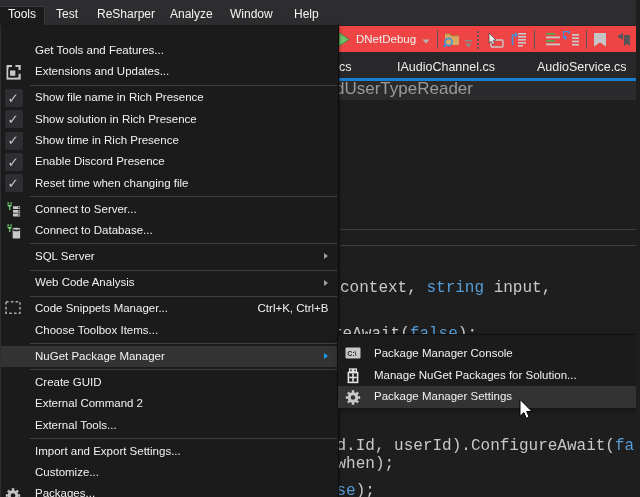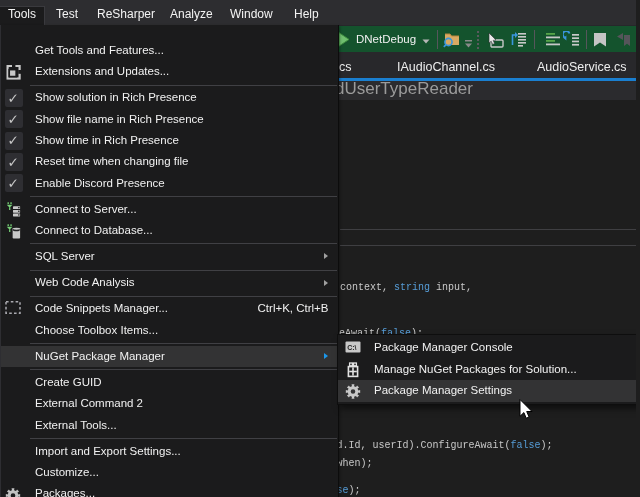--- a/index.html
+++ b/index.html
@@ -4,29 +4,29 @@
 <style>
   * { margin:0; padding:0; box-sizing:border-box; }
   html,body { width:640px; height:497px; overflow:hidden; background:#1e1e1e;
     font-family:"Liberation Sans", sans-serif; }
   #stage { position:absolute; left:0; top:0; width:636px; height:497px; overflow:hidden; }
   .abs { position:absolute; }
 
   
   #menubar { left:0; top:0; width:640px; height:25px; background:#2d2d30; }
   .mb { position:absolute; top:0; height:25px; line-height:28px; font-size:12px; color:#f4f4f4; }
-  #toolbar { left:337px; top:25px; width:303px; height:27px; background:#14532d; border-top:1px solid #27272b; }
+  #toolbar { left:337px; top:25px; width:303px; height:27px; background:#ef4444; border-top:1px solid #27272b; }
   #tabstrip { left:337px; top:52px; width:303px; height:25.5px; background:#28282b; }
   .tab { position:absolute; top:2px; height:23px; line-height:26px; font-size:12.5px; color:#ededed; }
   #blueline { left:337px; top:77.5px; width:303px; height:3px; background:#1a7fd0; }
   #crumbbar { left:337px; top:80.5px; width:303px; height:19px; background:#2b2b2e;
     font-size:17px; color:#9b9b9b; line-height:15px; }
   #editor { left:337px; top:99.5px; width:303px; height:397.5px; background:#1e1e1e; }
 
-  .codeline { position:absolute; font-family:"Liberation Mono", monospace; font-size:10px;
+  .codeline { position:absolute; font-family:"Liberation Mono", monospace; font-size:16px;
     line-height:14px; color:#c8c8c8; white-space:pre; }
   .kw { color:#569cd6; }
   .hr1 { position:absolute; height:1px; background:#3f3f42; }
 
   
   #menu { left:0; top:25px; width:338px; height:472px; background:#1b1b1c;
     border-left:1px solid #2e2e32; padding-top:15px;
     box-shadow:1px 0 0 rgba(12,12,12,0.95), 2px 1px 2.5px rgba(0,0,0,0.35); }
   .mi { position:relative; height:21.35px; font-size:11.5px; color:#f1f1f1; }
   .mi .lbl { position:absolute; left:34px; top:0; line-height:21.35px; white-space:nowrap; }
@@ -36,21 +36,21 @@
   .chk { position:absolute; left:3.5px; top:1.7px; width:18px; height:18px; background:#2e2e32;
     border-radius:2px; }
   .chk:after { content:"\2713"; position:absolute; left:3px; top:0.5px; font-size:13.5px; color:#c5c5c5; }
   .arr { position:absolute; left:323px; top:7.2px; width:0; height:0;
     border-left:4.2px solid #a0a0a0; border-top:3.5px solid transparent; border-bottom:3.5px solid transparent; }
   .arr.blue { border-left-color:#1c97ea; }
   .micon { position:absolute; left:4px; top:2.5px; width:16px; height:16px; }
 
   
   #submenu { left:337px; top:334px; width:304px; height:70.6px; background:#1b1b1c;
-    border:1px solid #0e0e0e; border-right:none; padding-top:2px;
+    border:1px solid #0e0e0e; border-right:none; padding-top:8px;
     box-shadow:3px 4px 6px rgba(0,0,0,0.5); }
   #submenu .mi { height:21.5px; }
   #submenu .mi .lbl { left:36px; line-height:21.5px; }
   #submenu .micon { left:7px; top:3px; }
 
   #toolsbox { left:-1px; top:6px; width:46px; height:20px; background:#1b1b1c;
     border:1px solid #3a3a3e; border-bottom:none; }
   .tsep { position:absolute; top:4px; width:1px; height:19px; background:#56565b; }
 </style>
 </head>
@@ -172,37 +172,37 @@
         <rect x="2.6" y="0.9" width="12" height="12.6" fill="none" stroke="#c8c8c8" stroke-width="2.2"></rect>
         <rect x="7" y="0" width="3.4" height="3" fill="#1b1b1c"></rect>
         <rect x="13.2" y="5" width="3" height="3.8" fill="#1b1b1c"></rect>
         <rect x="4.2" y="4.6" width="7" height="7" fill="#c8c8c8" stroke="#1b1b1c" stroke-width="1.7"></rect>
       </svg>
       <span class="lbl">Extensions and Updates...</span>
       </div>
     <div class="sep"></div>
     <div class="mi">
         <span class="chk"></span>
+        <span class="lbl">Show file name in Rich Presence</span>
+      </div>
+    <div class="mi">
+        <span class="chk"></span>
         <span class="lbl">Show solution in Rich Presence</span>
       </div>
     <div class="mi">
         <span class="chk"></span>
-        <span class="lbl">Show file name in Rich Presence</span>
-      </div>
-    <div class="mi">
-        <span class="chk"></span>
         <span class="lbl">Show time in Rich Presence</span>
       </div>
     <div class="mi">
         <span class="chk"></span>
+        <span class="lbl">Enable Discord Presence</span>
+      </div>
+    <div class="mi">
+        <span class="chk"></span>
         <span class="lbl">Reset time when changing file</span>
-      </div>
-    <div class="mi">
-        <span class="chk"></span>
-        <span class="lbl">Enable Discord Presence</span>
       </div>
     <div class="sep"></div>
     <div class="mi">
       <svg class="micon" width="16" height="18" viewBox="0 0 16 18" style="top:3.5px;">
         <circle cx="2.6" cy="1.2" r="1" fill="#78d378"></circle>
           <circle cx="5.8" cy="1.2" r="1" fill="#78d378"></circle>
         <path d="M1 3.2 L7.4 3.2 L4.2 6.4 Z" fill="#78d378"></path>
         <rect x="3.6" y="6" width="1.4" height="3" fill="#78d378"></rect>
         <rect x="8" y="4.8" width="8" height="3.2" rx="0.5" fill="#c8c8c8"></rect>
           <rect x="13.8" y="5.6" width="1.5" height="1.5" fill="#1b1b1c"></rect>

